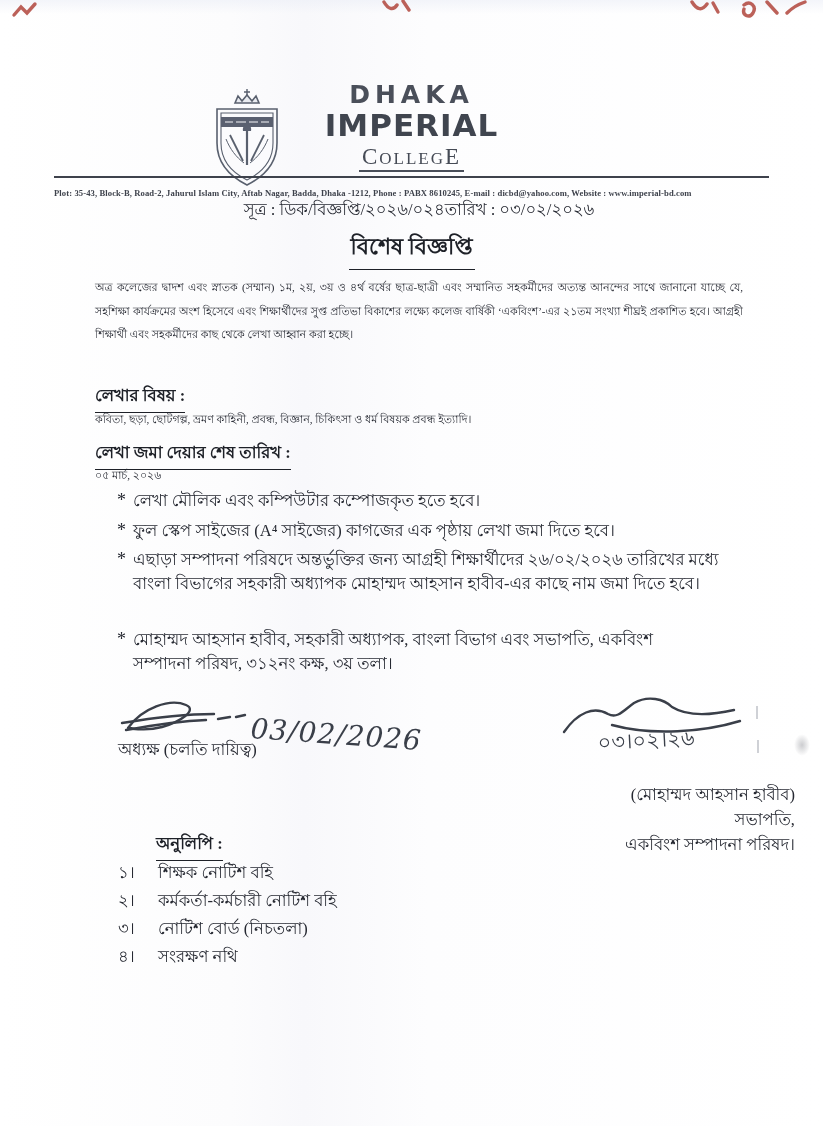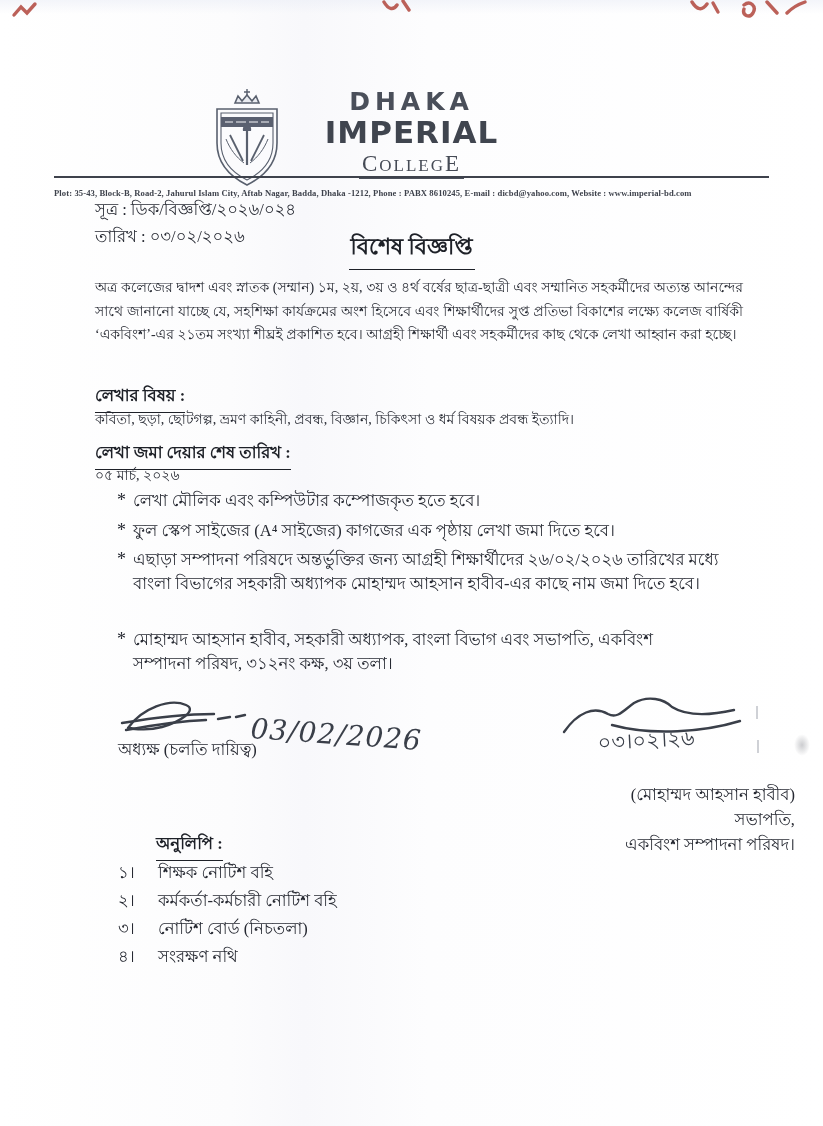--- a/index.html
+++ b/index.html
@@ -12,21 +12,21 @@
     font-family:"Liberation Serif","DejaVu Serif",serif;
     color:#262932;
     overflow:hidden;
   }
   .abs{position:absolute;}
 
   
   .head-text{left:0;right:0;top:82px;text-align:center;line-height:1;}
   .name-top{
     font-family:"DejaVu Sans","Liberation Sans",sans-serif;
-    font-size:25px;font-weight:600;letter-spacing:5px;color:#4a4f5a;margin-top:7px;
+    font-size:25px;font-weight:600;letter-spacing:5px;color:#4a4f5a;
   }
   .name-main{
     font-family:"DejaVu Sans","Liberation Sans",sans-serif;
     font-size:31px;font-weight:700;letter-spacing:1px;color:#40454f;
     margin-top:3px;
   }
   .name-sub{
     display:inline-block;margin-top:4px;
     font-family:"Liberation Serif","DejaVu Serif",serif;
     color:#454a55;letter-spacing:2px;
@@ -39,30 +39,30 @@
     left:54px;right:54px;top:176px;
     border-top:2px solid #3e424c;
     padding-top:10px;
     text-align:left;
     font-family:Liberation Serif, serif;
     font-size:8.6px;font-weight:bold;color:#3e424c;
     letter-spacing:.1px;
   }
 
   
-  .ref-row{left:95px;right:80px;top:197px;display:flex;justify-content:space-between;
-    font-size:16.5px;flex-direction:column;}
+  .ref-row{left:95px;right:80px;top:197px;display:flex;justify-content:center;
+    font-size:16.5px;}
   .title-wrap{left:0;right:0;top:229px;text-align:center;}
   .title{
     display:inline-block;font-size:22px;font-weight:bold;color:#1e2128;
     border-bottom:1.6px solid #1e2128;padding:0 2px 3px 2px;
   }
 
   
-  .body-text{font-size:14px;line-height:23.5px;}
+  .body-text{font-size:11px;line-height:23.5px;}
   .intro{left:95px;width:648px;top:276px;text-align:justify;}
 
   .sec-head{
     display:inline-block;font-weight:bold;color:#1e2128;font-size:16.5px;
     border-bottom:1.5px solid #1e2128;padding-bottom:2px;
   }
   .subject-head{left:95px;top:383px;}
   .subject-body{left:95px;width:648px;top:408px;}
   .deadline-head{left:95px;top:440px;}
   .deadline-body{left:95px;width:648px;top:464px;}

